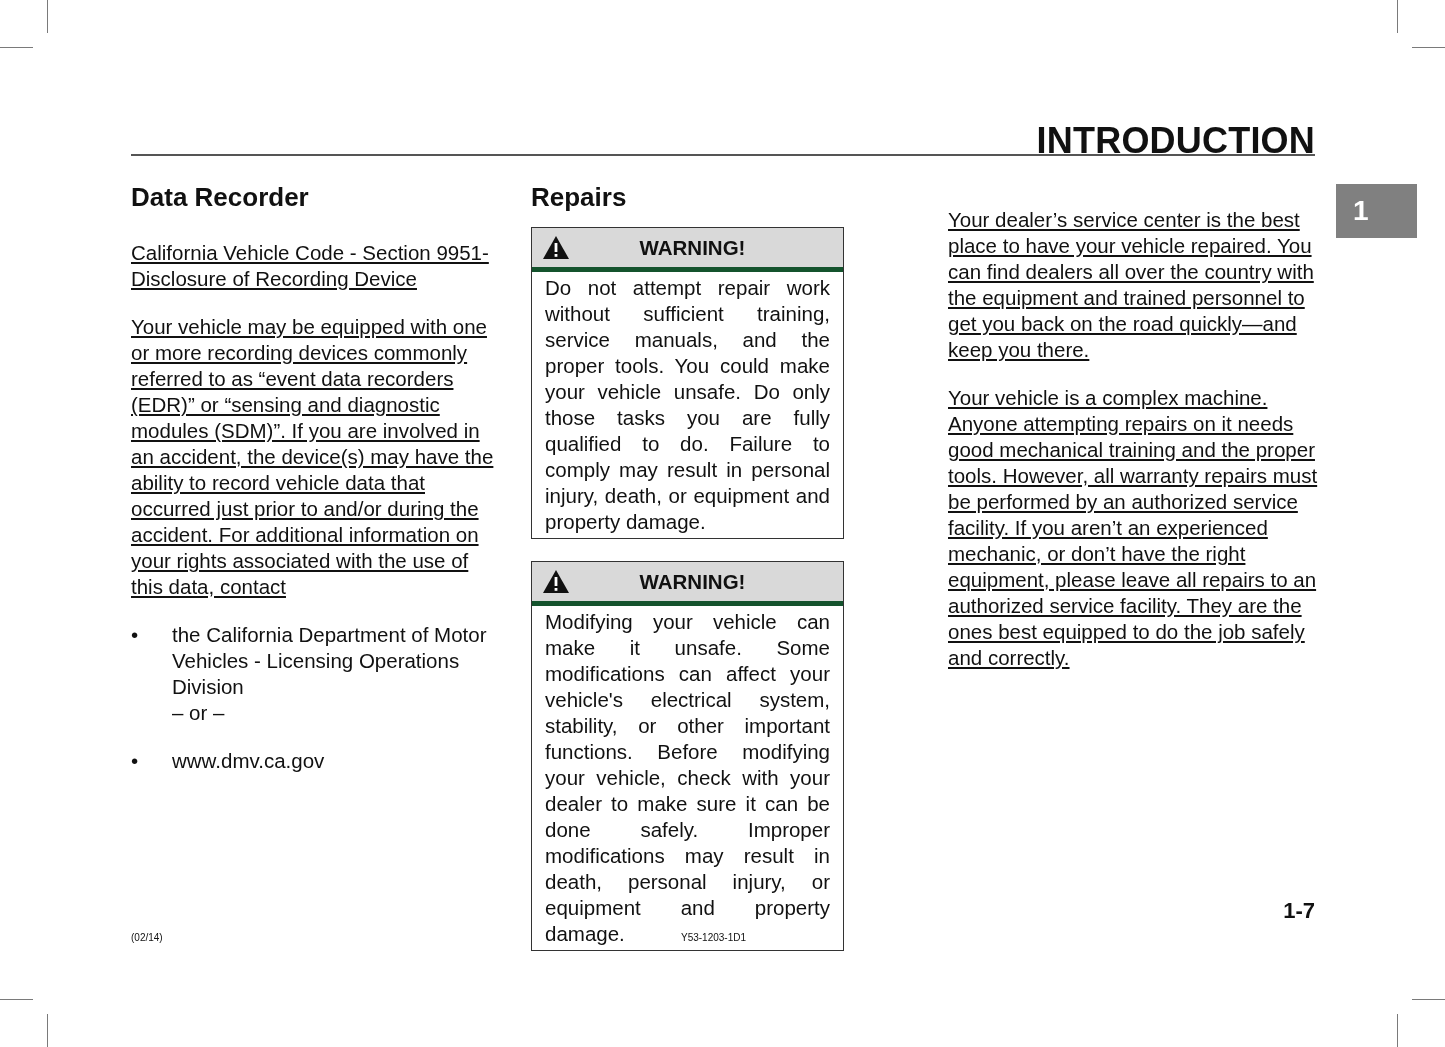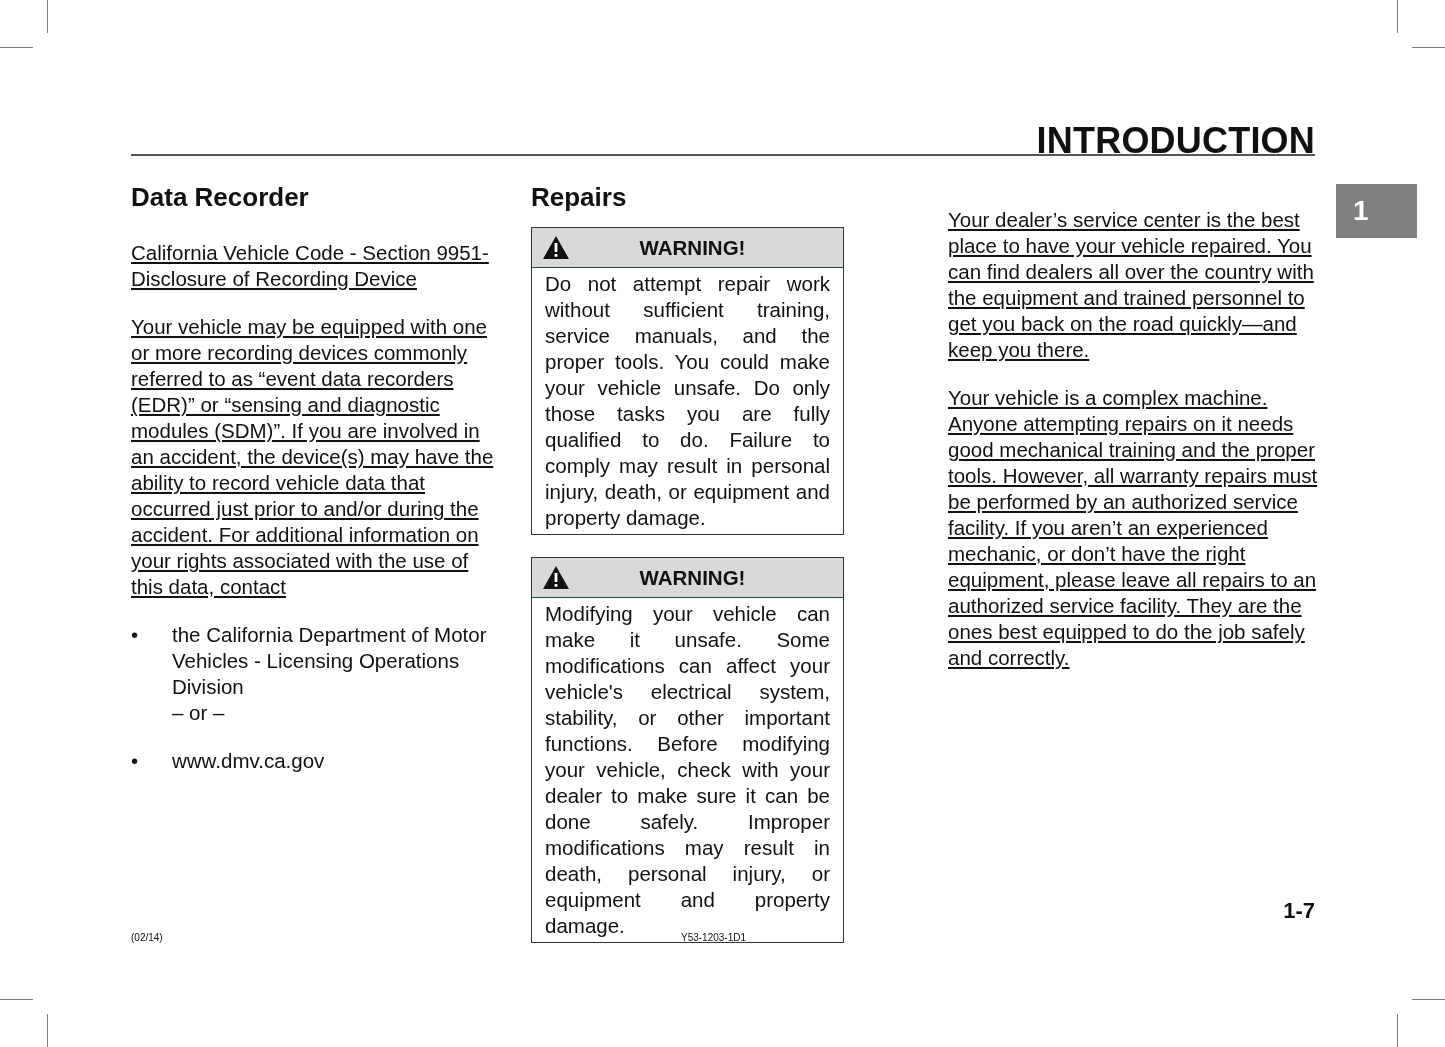--- a/index.html
+++ b/index.html
@@ -26,21 +26,21 @@
   .col2 { left: 531px; top: 180px; width: 313px; }
   .col3 { left: 948px; top: 207px; width: 370px; }
   h2 { font-size: 26px; font-weight: bold; margin: 0 0 26px 0; line-height: 34px; }
   p { margin: 0 0 22px 0; text-decoration: underline; }
   .bullet { display: flex; margin-bottom: 22px; }
   .bullet .dot { width: 41px; flex: none; }
   .warn {
     border: 1px solid #333; margin-bottom: 22px;
   }
   .warn-head {
-    background: #d9d9d9; border-bottom: 1px solid #14532d; height: 39px;
+    background: #d9d9d9; border-bottom: 5px solid #14532d; height: 39px;
     display: flex; align-items: center; position: relative;
   }
   .warn-head .tri { position: absolute; left: 10px; top: 7px; }
   .warn-head .wt { width: 100%; text-align: center; font-weight: bold; font-size: 20.5px; padding-left: 10px; }
   .warn-body { padding: 3px 13px 3px 13px; text-align: justify; }
   .footer { position: absolute; top: 902px; font-size: 10px; margin-top: 30px; }
   .page-num { position: absolute; right: 130px; top: 898px; font-size: 22px; font-weight: bold; text-align: right; }
 </style>
 </head>
 <body>

